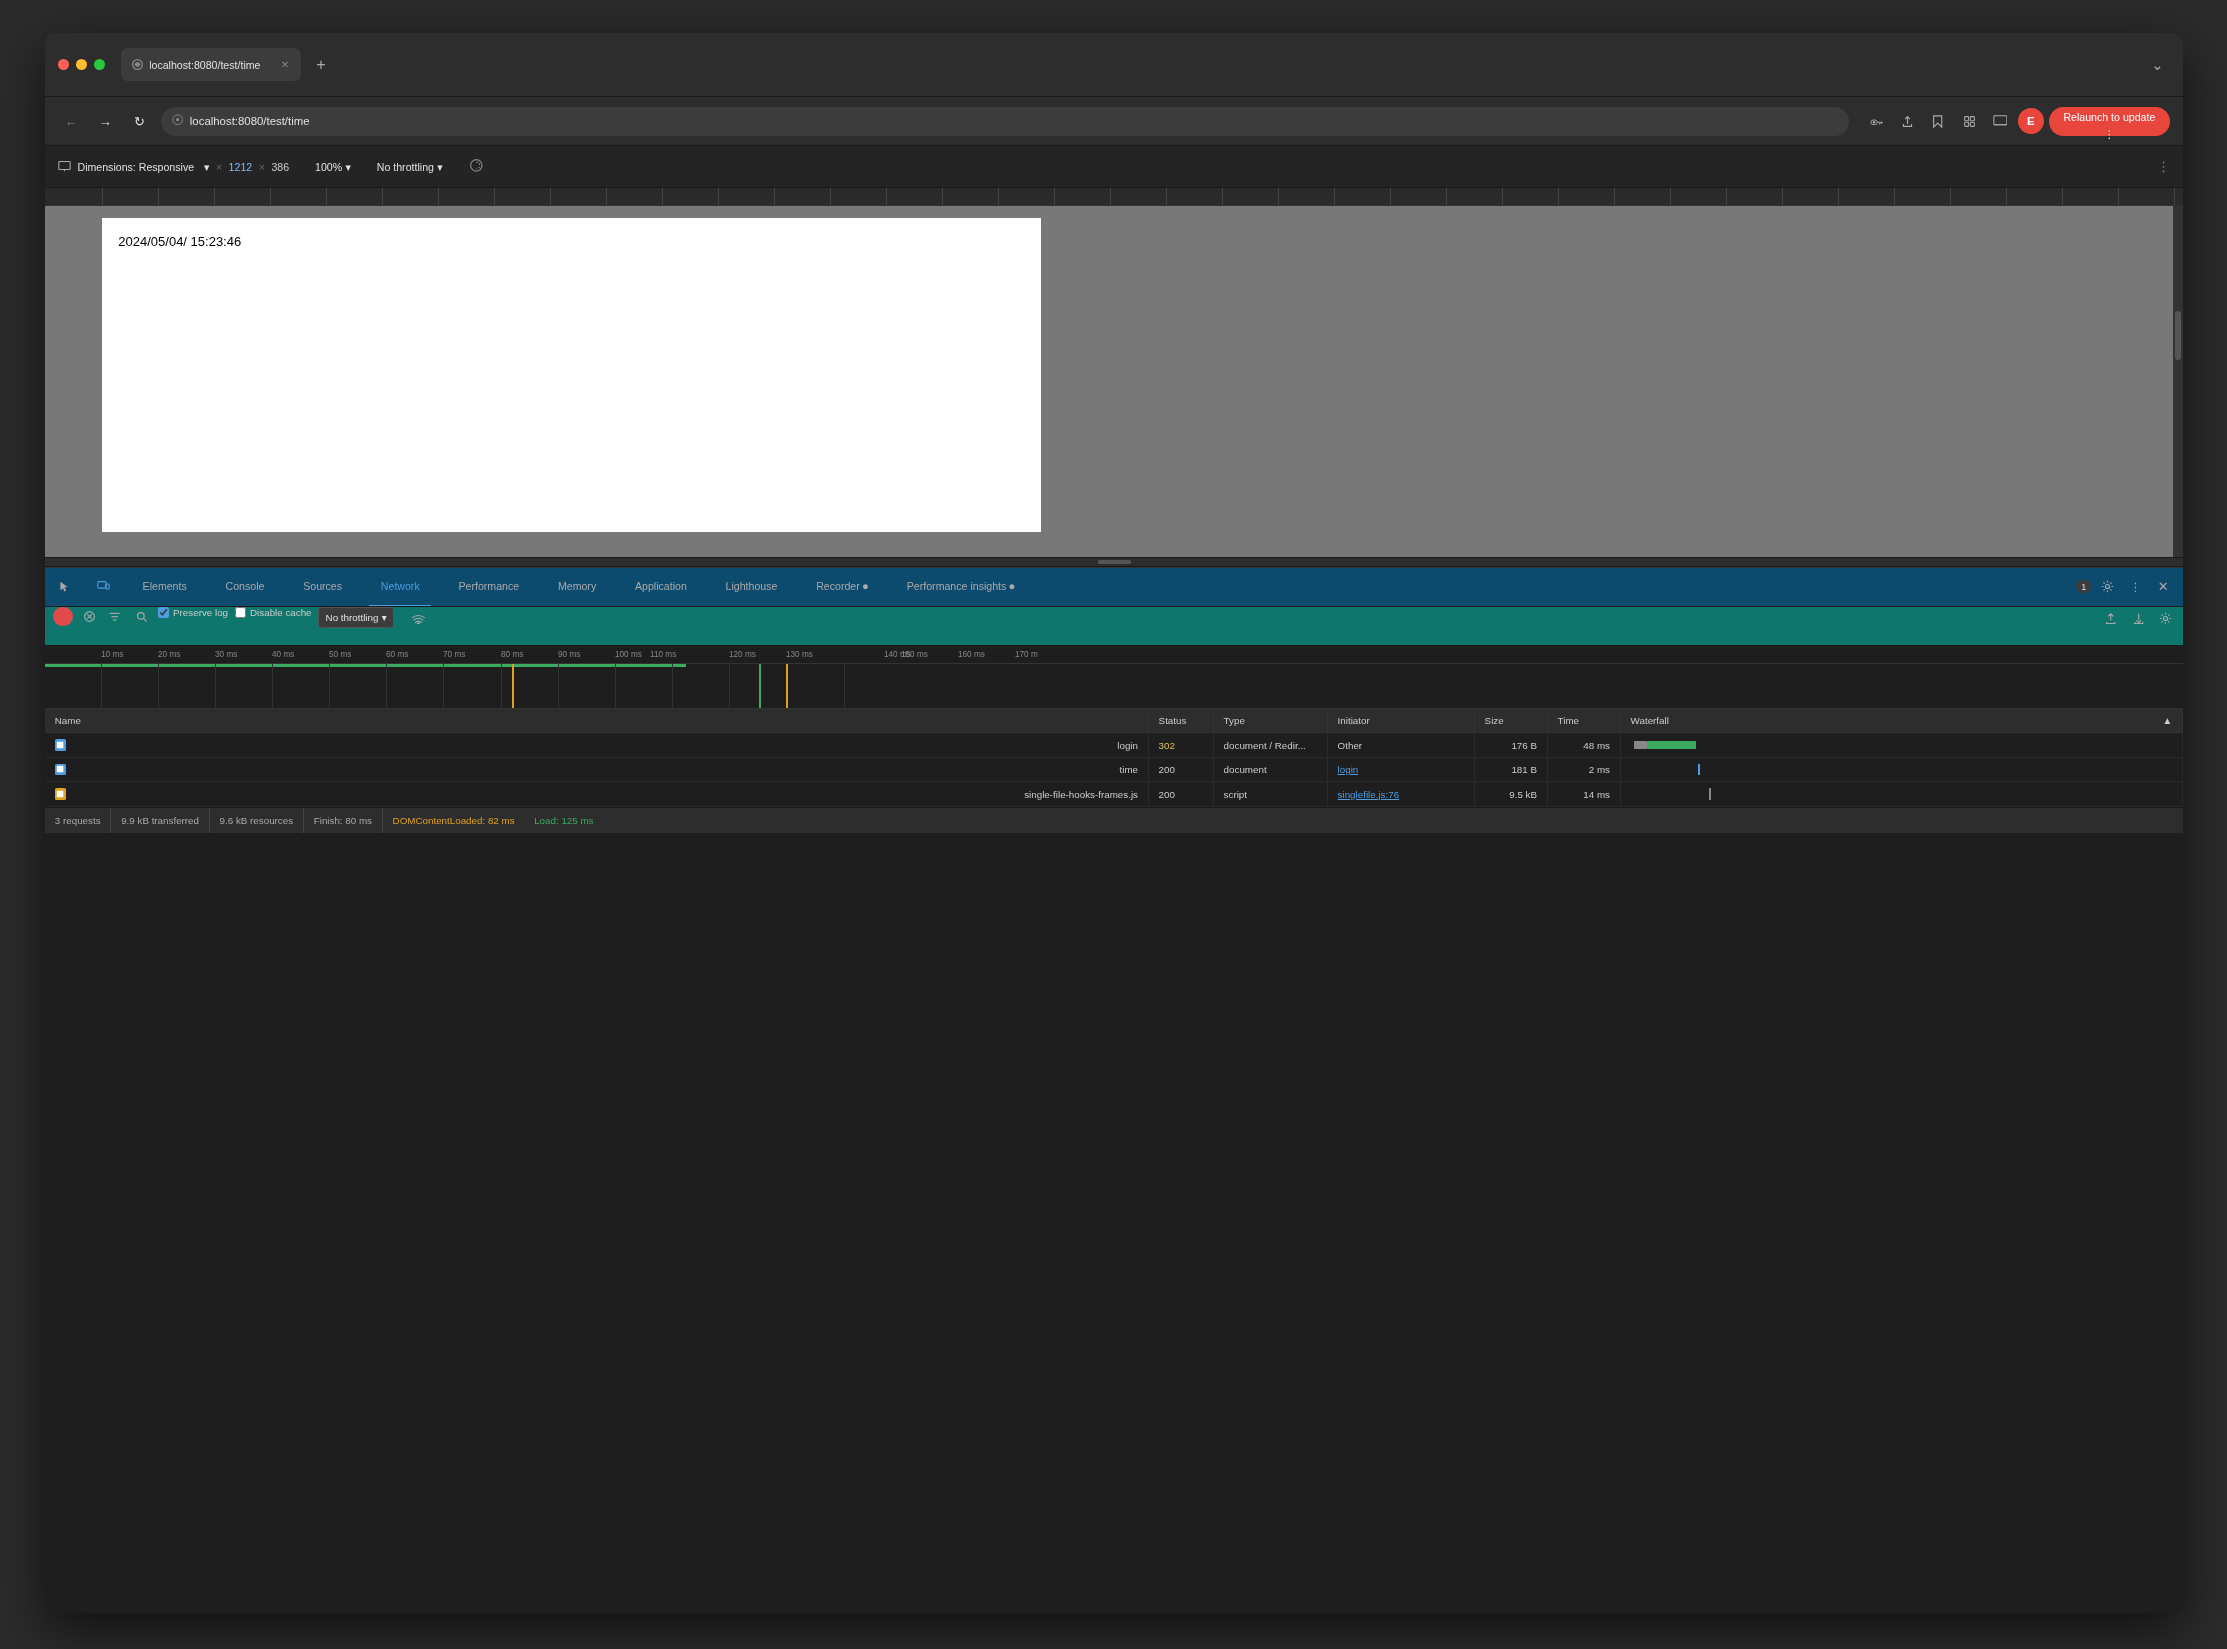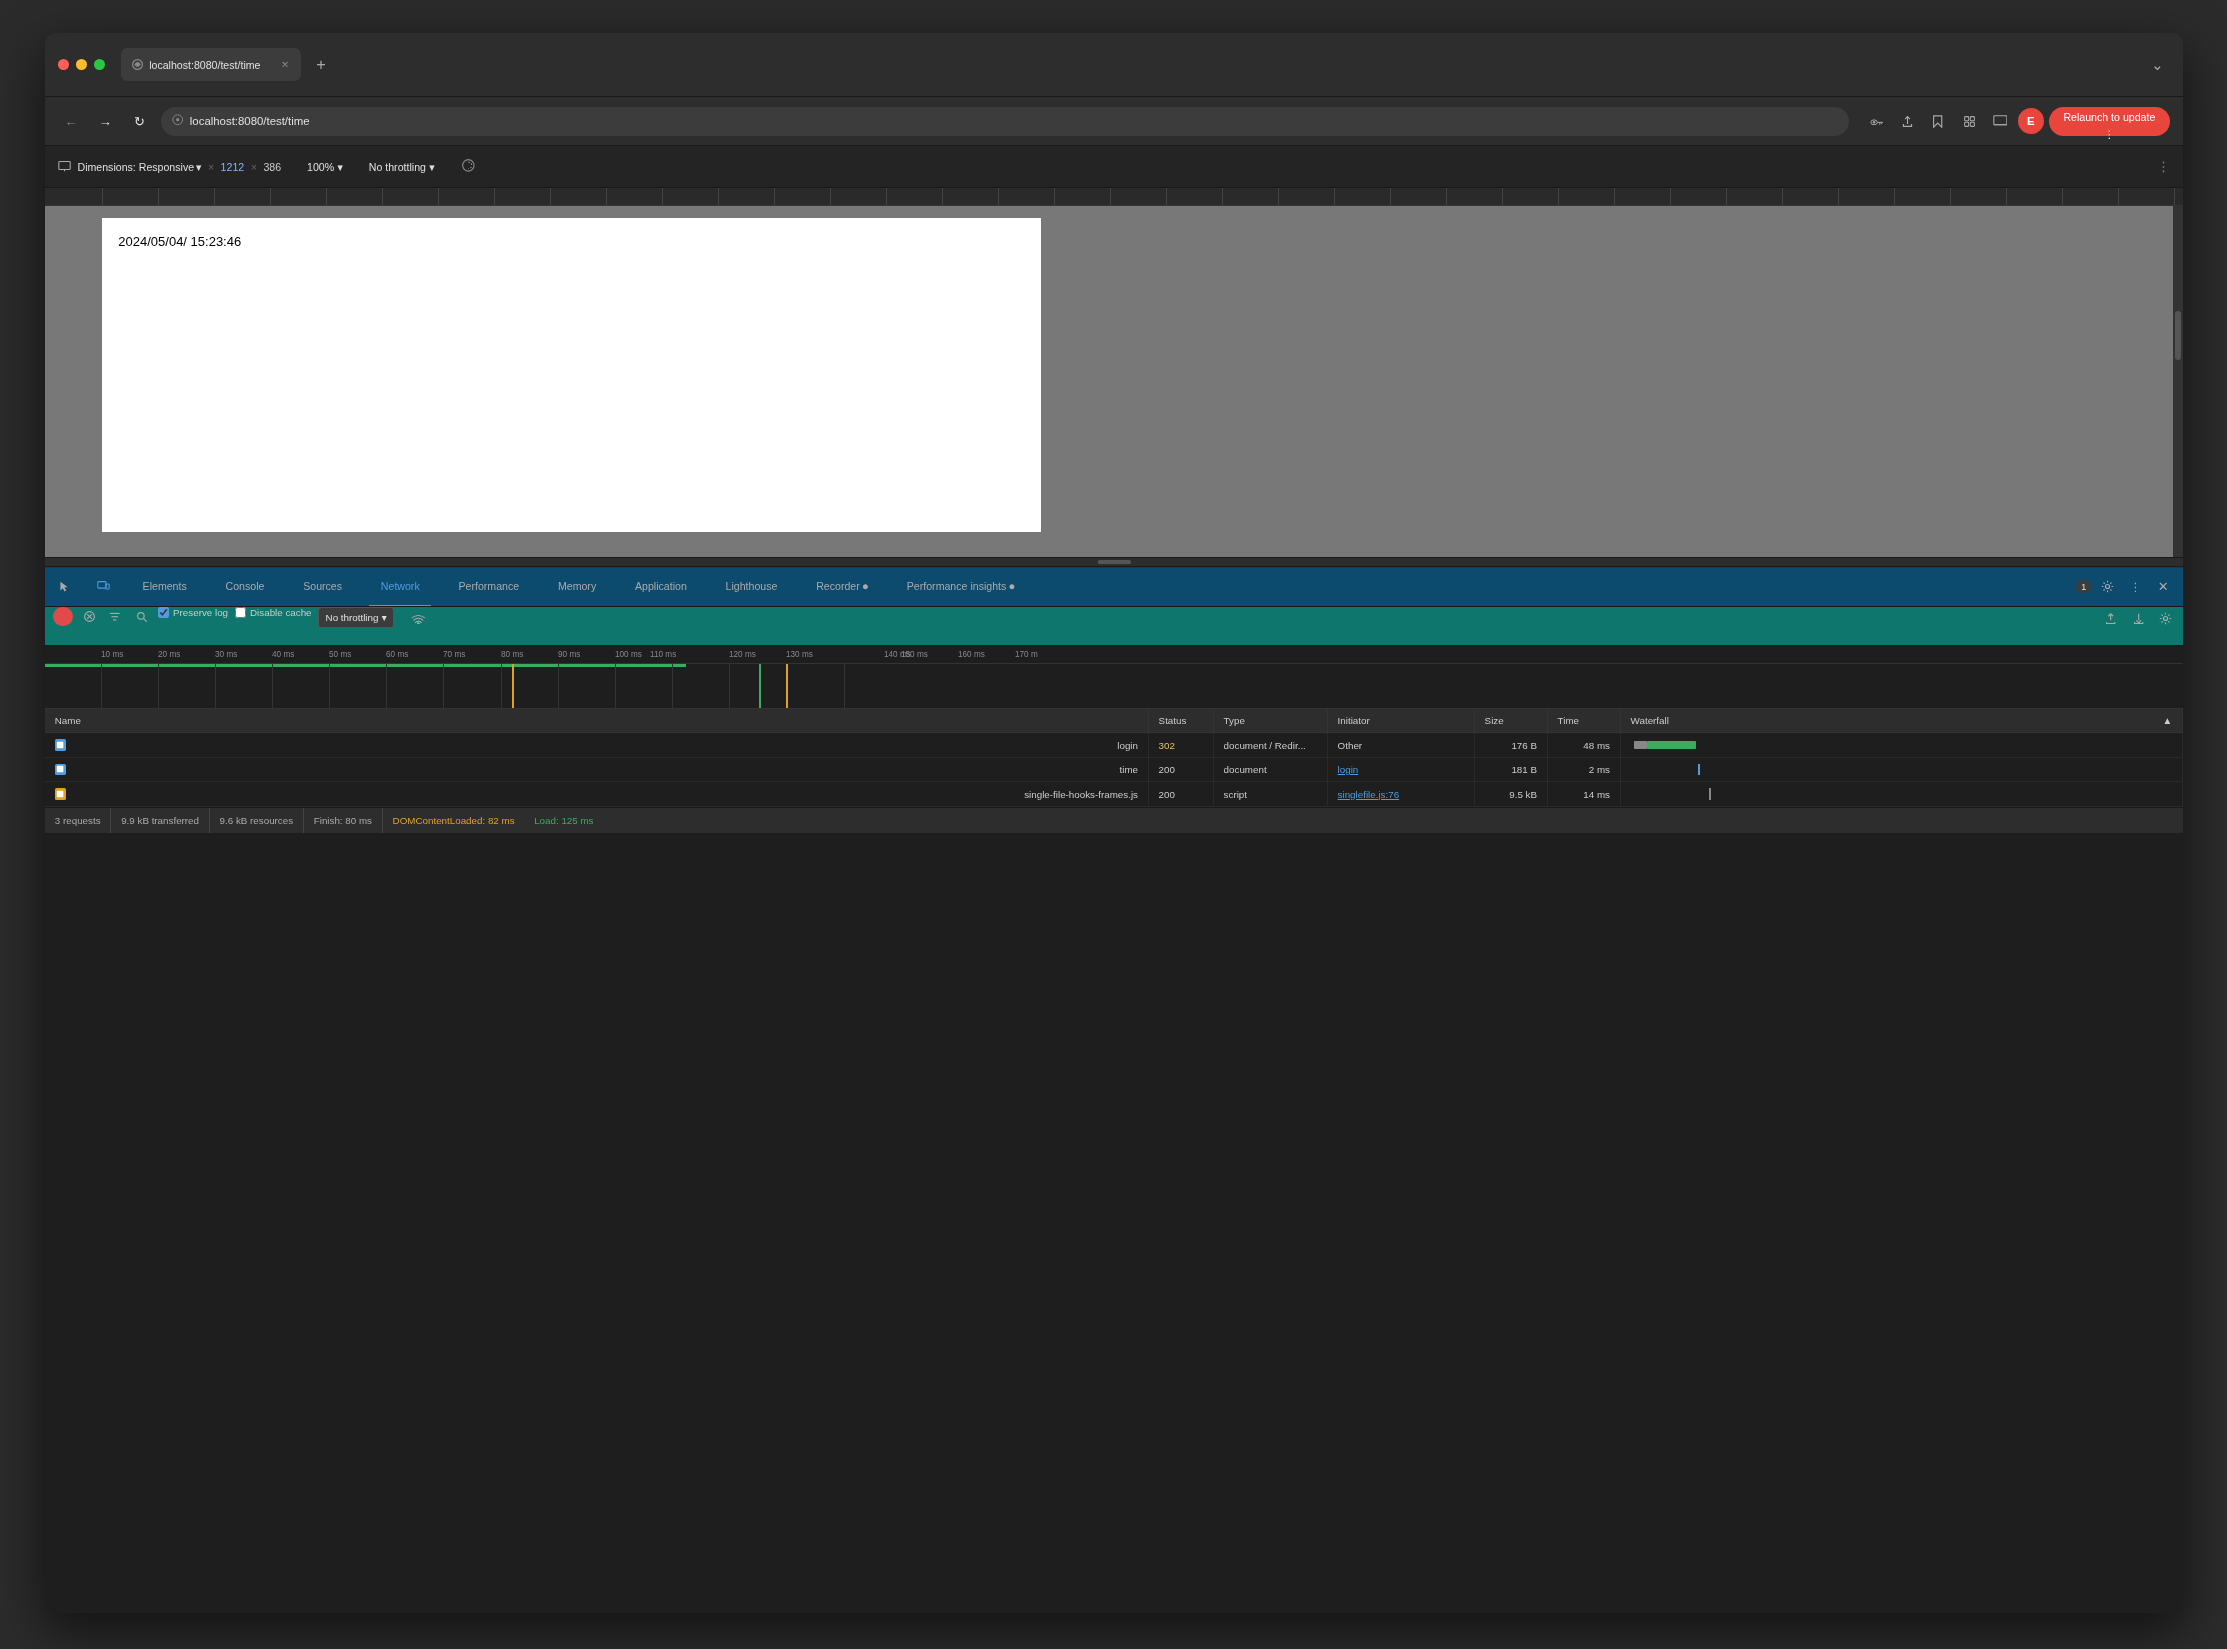--- a/index.html
+++ b/index.html
@@ -234,21 +234,21 @@
     }
 
     .dimensions-select {
       background: transparent;
       color: #e0e0e0;
       font-size: 10.6px;
       border: none;
       cursor: pointer;
       display: flex;
       align-items: center;
-      gap: 2px;
+      gap: 10px;
       text-align: right;
     }
 
     .dim-separator {
       color: #666;
       font-size: 10.6px;
     }
 
     .dim-value {
       color: #7eb8f7;

